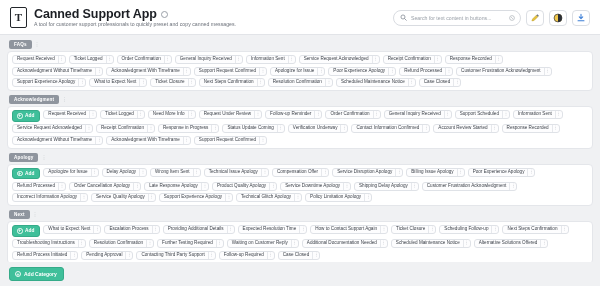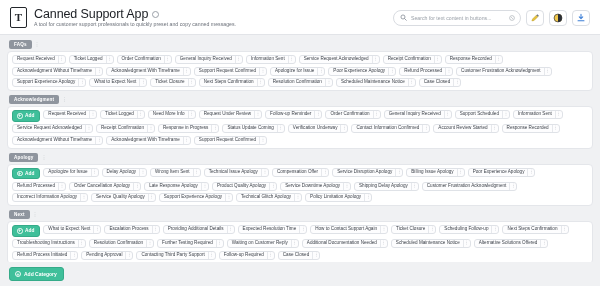--- a/index.html
+++ b/index.html
@@ -32,21 +32,21 @@
     display: flex; align-items: center; justify-content: center;
     background: #fff; flex: 0 0 auto;
   }
   .logo span {
     font-size: 11px; font-weight: bold; color: #23262b;
     line-height: 1; font-family: "Liberation Serif", serif;
   }
   .titlewrap { display: flex; flex-direction: column; gap: 1px; }
   .title-row { display: flex; align-items: center; gap: 4px; }
   .app-title {
-    font-size: 12.5px; font-weight: normal; color: #1b1e23;
+    font-size: 12.5px; font-weight: bold; color: #1b1e23;
     line-height: 1.05; letter-spacing: -0.1px;
   }
   .info-icon {
     width: 7px; height: 7px; border-radius: 50%;
     border: 1px solid #9aa0a8; display: inline-block;
     position: relative; top: 0px;
   }
   .app-sub {
     font-size: 5.2px; color: #6b7079; line-height: 1.1;
     letter-spacing: 0.02px;

